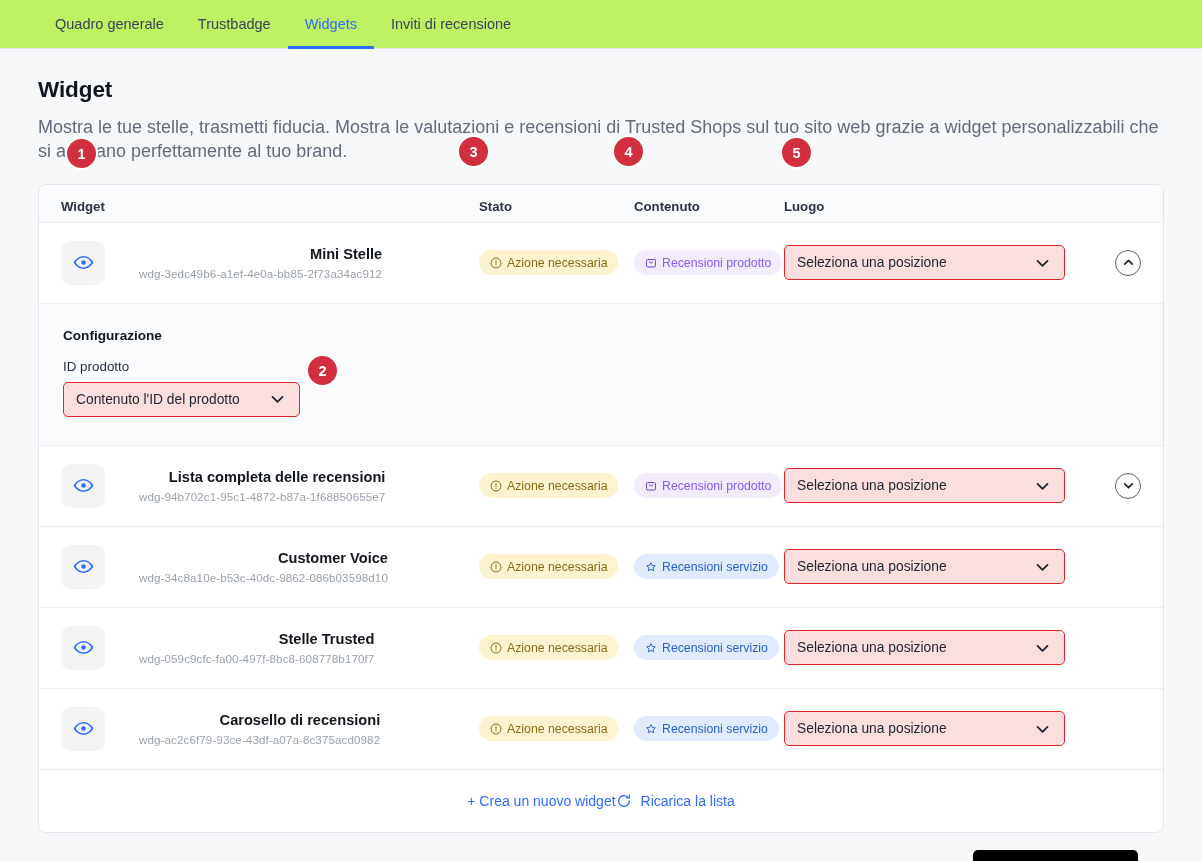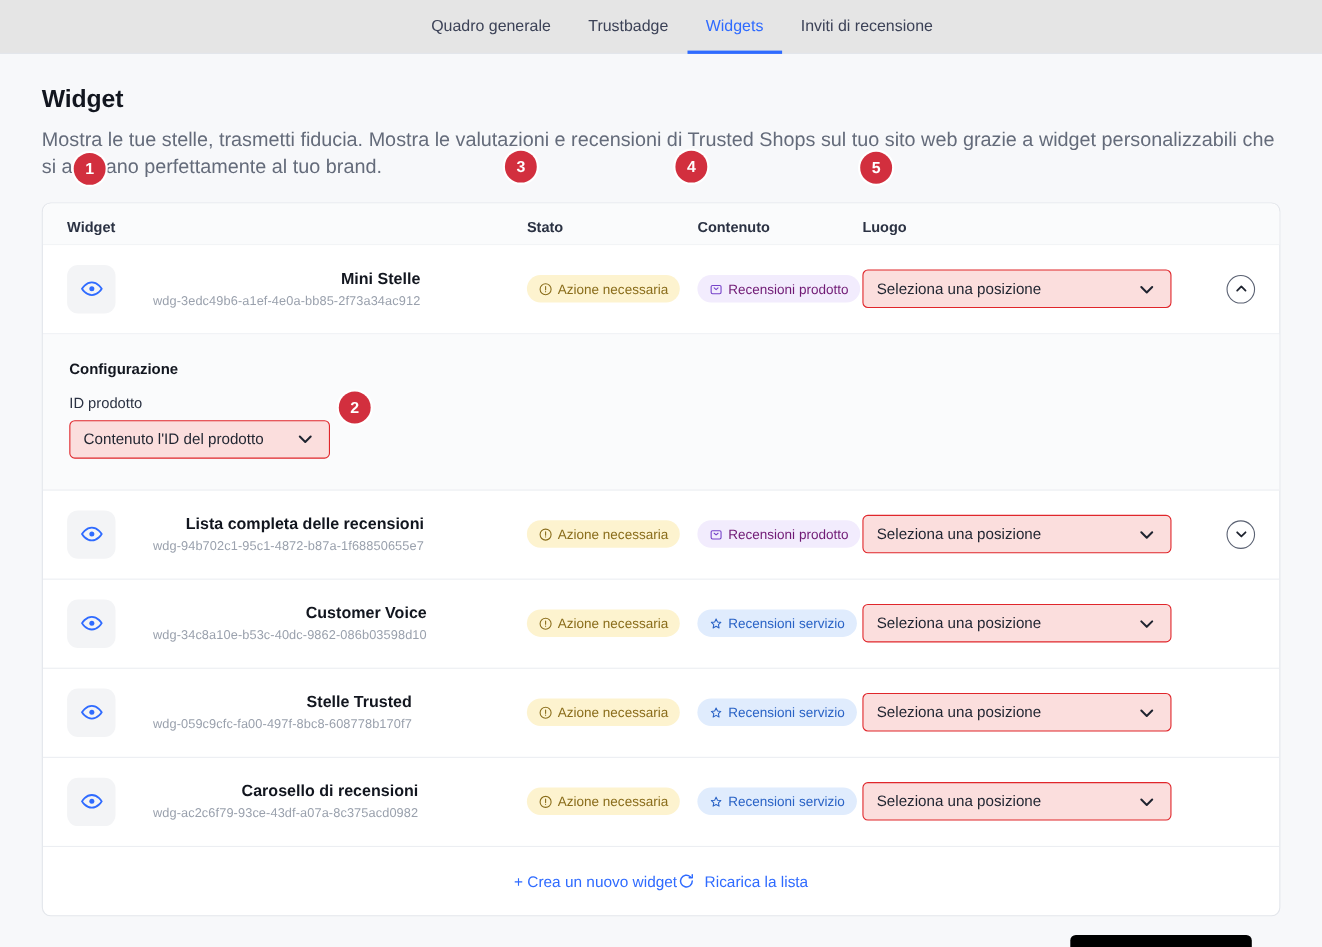--- a/index.html
+++ b/index.html
@@ -17,27 +17,26 @@
     position: relative;
     width: 1202px;
     height: 861px;
     background: #f7f8fa;
     overflow: hidden;
   }
 
   
   .tabbar {
     height: 49px;
-    background: #e5e5e5;
+    background: #bef264;
     border-bottom: 1px solid #e3e6eb;
     display: flex;
     align-items: stretch;
     padding-left: 38px;
     gap: 0px;
-    justify-content: center;
   }
   .tab {
     display: flex;
     align-items: center;
     padding: 0 17px;
     font-size: 14.5px;
     color: #3c4257;
     cursor: pointer;
     border-bottom: 3px solid transparent;
     position: relative;
@@ -156,21 +155,21 @@
     display: inline-flex;
     align-items: center;
     gap: 5px;
     height: 25px;
     padding: 0 11px;
     border-radius: 13px;
     font-size: 12.3px;
     white-space: nowrap;
   }
   .badge-warn    { background: #fdf3cf; color: #8a6d1b; }
-  .badge-product { background: #f2ecfd; color: #701a75; }
+  .badge-product { background: #f2ecfd; color: #8b5cf6; }
   .badge-service { background: #e0ecfd; color: #2a63c6; }
 
   
   .sel {
     position: relative;
     width: 281px;
     height: 35px;
     background: #fbdedd;
     border: 1.5px solid #e0262b;
     border-radius: 5px;

